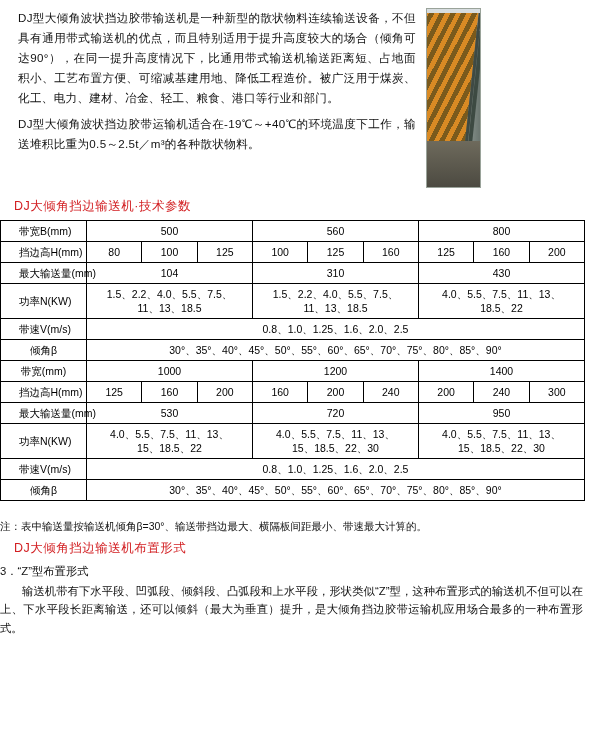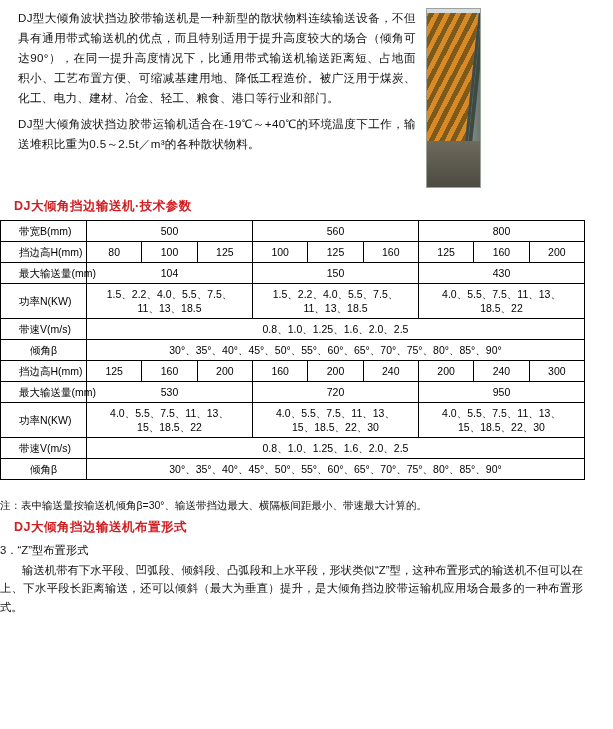--- a/index.html
+++ b/index.html
@@ -63,21 +63,21 @@
   .photo-rail { position:absolute; left:30px; right:4px; top:30%; height:5px;
     background:#5a6760; transform: rotate(-10deg); }
   .photo-rail2 { position:absolute; left:26px; right:10px; top:58%; height:4px;
     background:#52605a; transform: rotate(-9deg); }
   .photo-green { position:absolute; left:0; bottom:36px; width:60px; height:30px;
     background:#5e7249; opacity:.85; }
 
   
   .sec-title {
     color: #d21d20;
-    font-weight: bold;
+    font-weight: normal;
     font-size: 12.5px;
     letter-spacing: .5px;
     margin: 6px 0 5px 14px;
   }
 
   
   table.spec {
     width: 585px;
     margin: 0 auto;
     border-collapse: collapse;
@@ -158,36 +158,42 @@
           <td>100</td>
           <td>125</td>
           <td>160</td>
           <td>125</td>
           <td>160</td>
           <td>200</td>
         </tr>
         <tr>
           <td class="rowhead">最大输送量(mm)</td>
           <td colspan="3">104</td>
-          <td colspan="3">150</td>
+          <td colspan="3">310</td>
           <td colspan="3">430</td>
         </tr>
         <tr>
           <td class="rowhead">功率N(KW)</td>
           <td colspan="3">1.5、2.2、4.0、5.5、7.5、11、13、18.5</td>
           <td colspan="3">1.5、2.2、4.0、5.5、7.5、11、13、18.5</td>
           <td colspan="3">4.0、5.5、7.5、11、13、18.5、22</td>
         </tr>
         <tr>
           <td class="rowhead">带速V(m/s)</td>
           <td colspan="9">0.8、1.0、1.25、1.6、2.0、2.5</td>
         </tr>
         <tr>
           <td class="rowhead">倾角β</td>
           <td colspan="9">30°、35°、40°、45°、50°、55°、60°、65°、70°、75°、80°、85°、90°</td>
+        </tr>
+        <tr>
+          <td class="rowhead">带宽(mm)</td>
+          <td colspan="3">1000</td>
+          <td colspan="3">1200</td>
+          <td colspan="3">1400</td>
         </tr>
         <tr>
           <td class="rowhead">挡边高H(mm)</td>
           <td>125</td>
           <td>160</td>
           <td>200</td>
           <td>160</td>
           <td>200</td>
           <td>240</td>
           <td>200</td>

